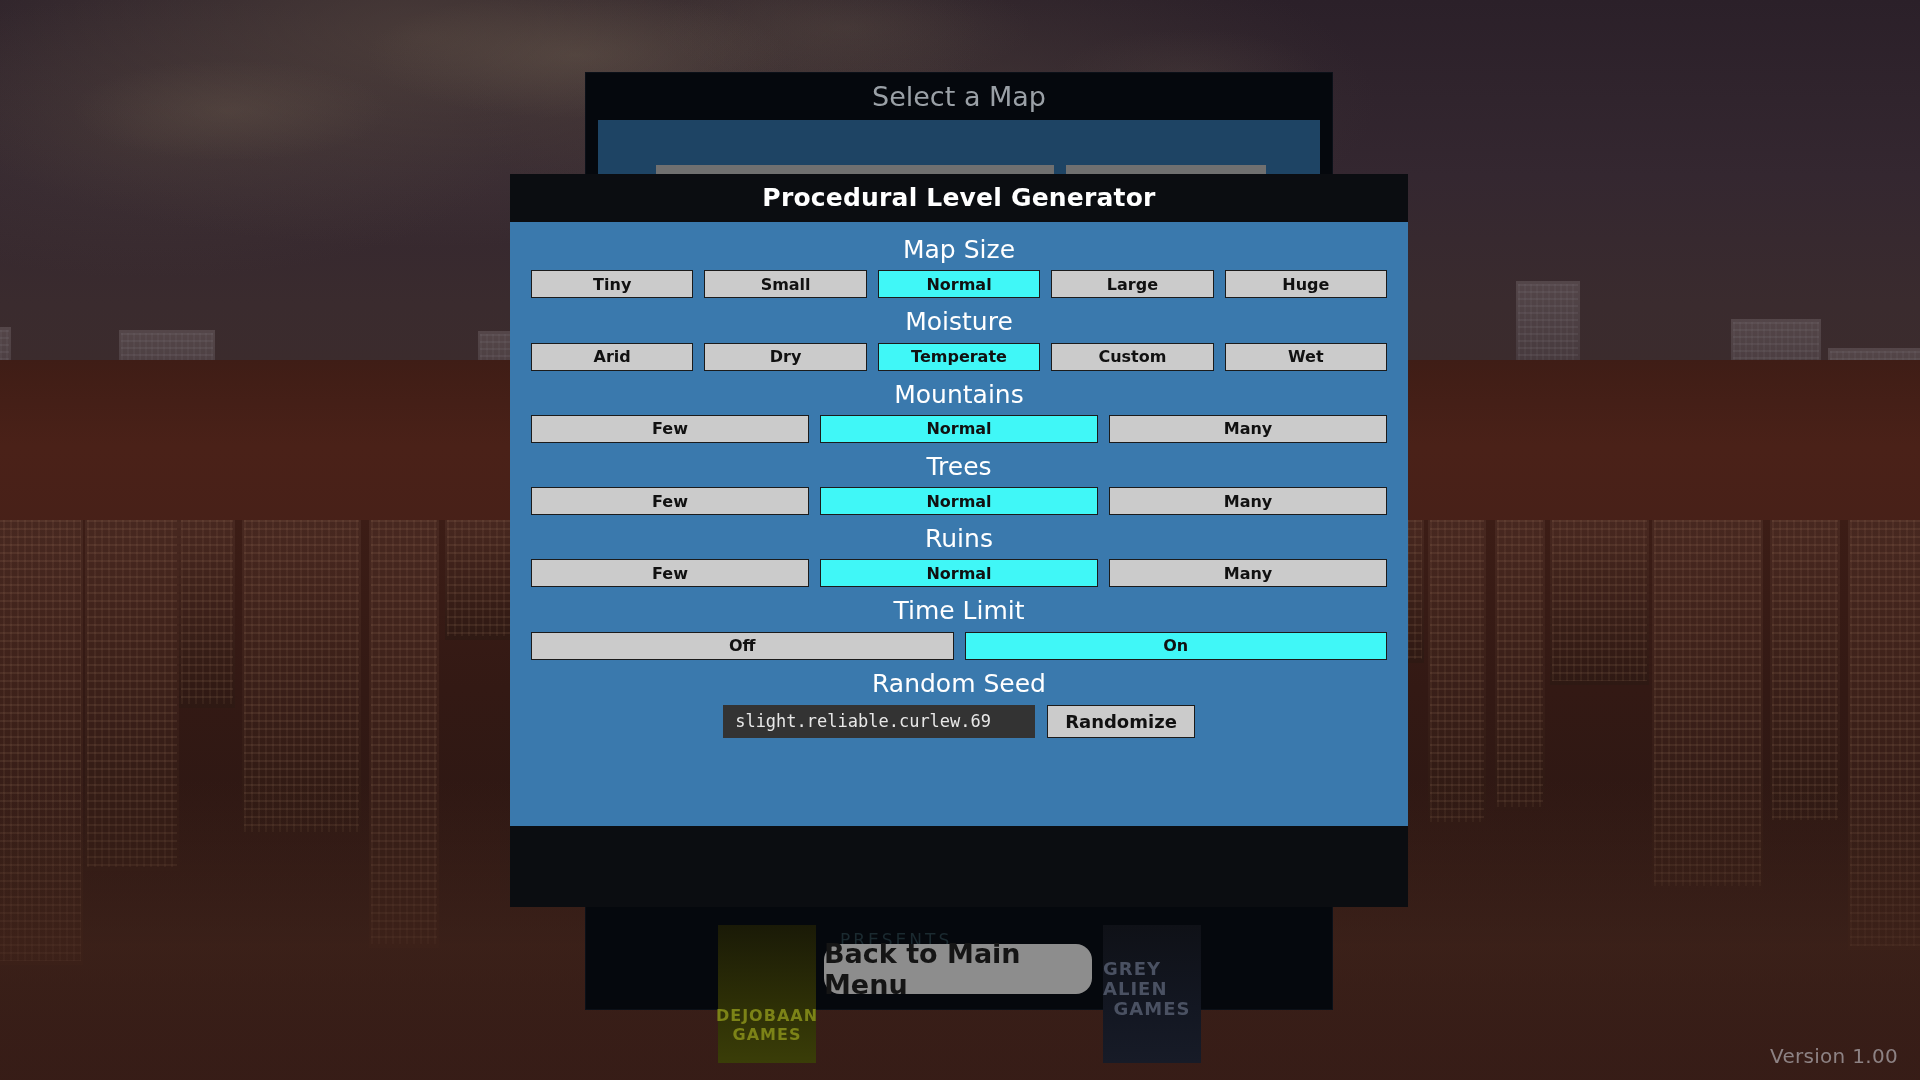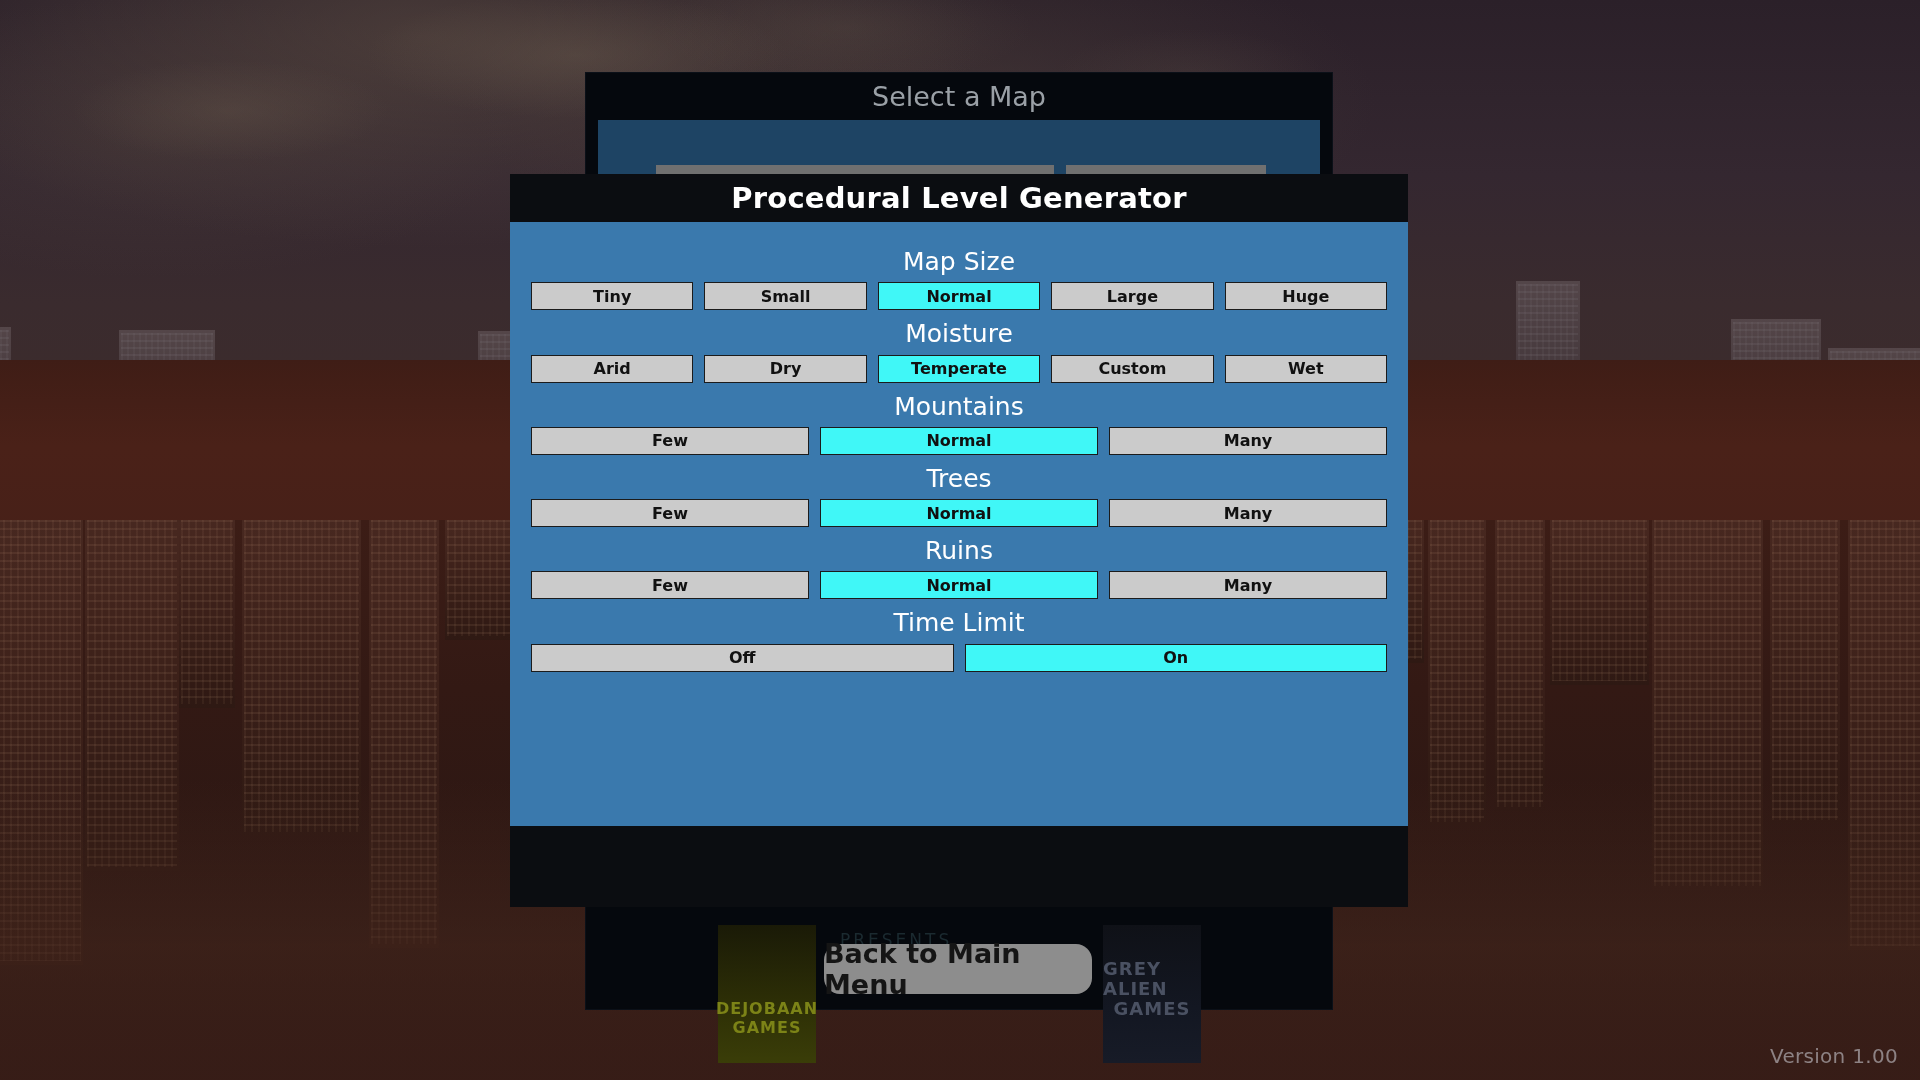--- a/index.html
+++ b/index.html
@@ -189,21 +189,21 @@
   #logo-dejobaan {
     left: 718px;
     top: 925px;
     width: 98px;
     height: 138px;
     background: linear-gradient(180deg, #1a1a07 0%, #2e3006 60%, #3a3d08 100%);
     color: #7c8317;
     font-size: 16px;
     font-weight: bold;
     letter-spacing: 1px;
-    padding-bottom: 26px;
+    padding-bottom: 19px;
     line-height: 1.15;
     font-family: "DejaVu Sans", sans-serif;
   }
   #logo-greyalien {
     left: 1103px;
     top: 925px;
     width: 98px;
     height: 138px;
     background: linear-gradient(180deg, #0f1117 0%, #131722 60%, #171b27 100%);
     color: #4a5162;
@@ -232,32 +232,32 @@
     top: 174px;
     width: 898px;
     height: 733px;
     background: #0b0d11;
   }
   #plg-title {
     height: 48px;
     line-height: 48px;
     text-align: center;
     color: #ffffff;
-    font-size: 29px;
+    font-size: 25px;
     font-weight: bold;
     font-family: "DejaVu Sans", sans-serif;
     letter-spacing: 0.2px;
   }
   #plg-panel {
     position: absolute;
     left: 0; right: 0;
     top: 48px;
     height: 604px;
     background: #3a79ad;
-    padding-top: 16px;
+    padding-top: 4px;
   }
 
   .group { margin-top: 11px; }
   .group-label {
     text-align: center;
     color: #ffffff;
     font-size: 25px;
     font-family: "DejaVu Sans", sans-serif;
     margin-bottom: 7px;
     line-height: 1.05;
@@ -485,15 +485,22 @@
         </div>
         <div class="group">
           <div class="group-label">Time Limit</div>
           <div class="btn-row">
             <div class="opt-btn">Off</div>
             <div class="opt-btn selected">On</div>
           </div>
         </div>
       </div>
 
+    <div class="group">
+      <div class="group-label">Random Seed</div>
+      <div id="seed-row">
+        <input id="seed-input" type="text" value="slight.reliable.curlew.69" style="">
+        <div id="randomize-btn">Randomize</div>
+      </div>
+    </div>
   </div>
 
 </div>
 
 </body></html>

